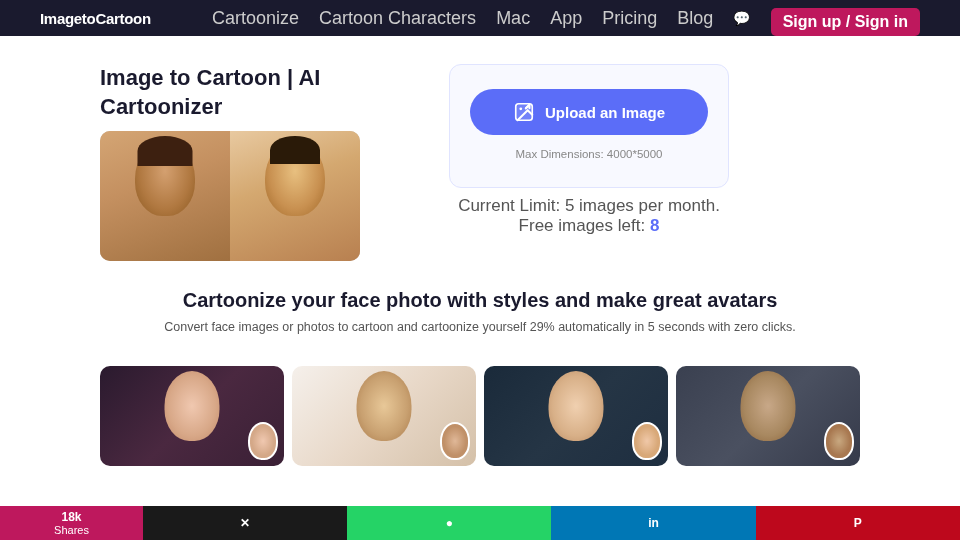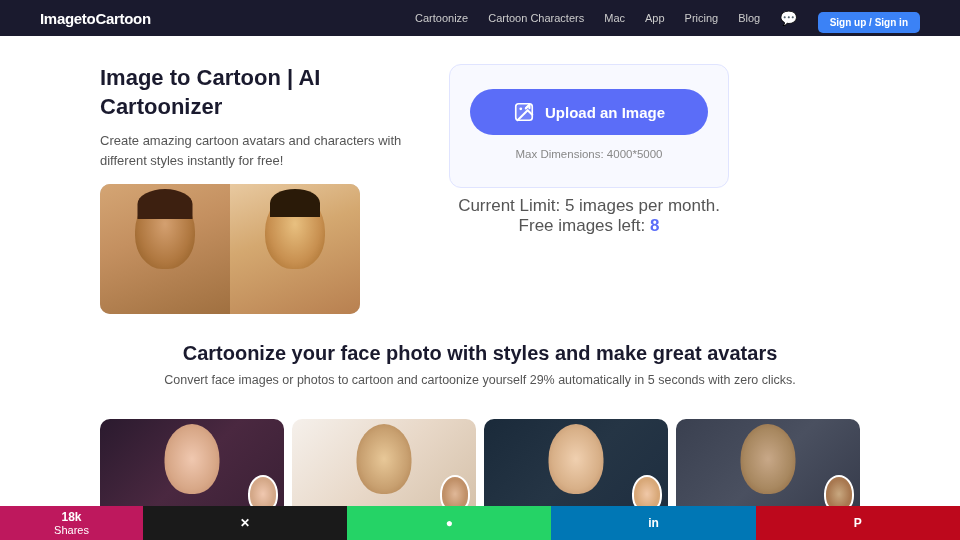--- a/index.html
+++ b/index.html
@@ -16,33 +16,33 @@
     }
     .nav-logo {
       color: #fff;
       font-weight: 700;
       font-size: 15px;
       letter-spacing: -0.3px;
       margin-right: auto;
     }
     .nav-link {
       color: #ccc;
-      font-size: 11px;
+      font-size: 18px;
       cursor: pointer;
       text-decoration: none;
     }
     .nav-chat-icon {
       color: #ccc;
       font-size: 14px;
       cursor: pointer;
     }
     .nav-signup {
-      background: #3b82f6;
+      background: #be185d;
       color: #fff;
-      font-size: 10px;
+      font-size: 16px;
       font-weight: 600;
       padding: 5px 12px;
       border-radius: 5px;
       cursor: pointer;
       border: none;
       white-space: nowrap;
       margin-top: 8px;
     }
 
     
@@ -299,21 +299,20 @@
   <a class="nav-link">App</a>
   <a class="nav-link">Pricing</a>
   <a class="nav-link">Blog</a>
   <span class="nav-chat-icon">💬</span>
   <button class="nav-signup">Sign up / Sign in</button>
 </nav>
 
 <div class="hero">
   <div class="hero-left">
     <h1 class="hero-title">Image to Cartoon | AI Cartoonizer</h1>
-    <p class="hero-subtitle">Create amazing cartoon avatars and characters with different styles instantly for free!</p>
     <div class="hero-images">
       <div class="hero-img-placeholder face-real"></div>
       <div class="hero-img-placeholder face-cartoon"></div>
     </div>
   </div>
   <div class="hero-right">
     <div class="upload-box">
       <button class="upload-btn">
         <svg class="upload-icon-svg" viewBox="0 0 24 24" fill="none" stroke="white" stroke-width="2.2" stroke-linecap="round" stroke-linejoin="round">
           <rect x="3" y="3" width="18" height="18" rx="3" ry="3" stroke="white" stroke-width="1.8" fill="rgba(255,255,255,0.15)"></rect>

